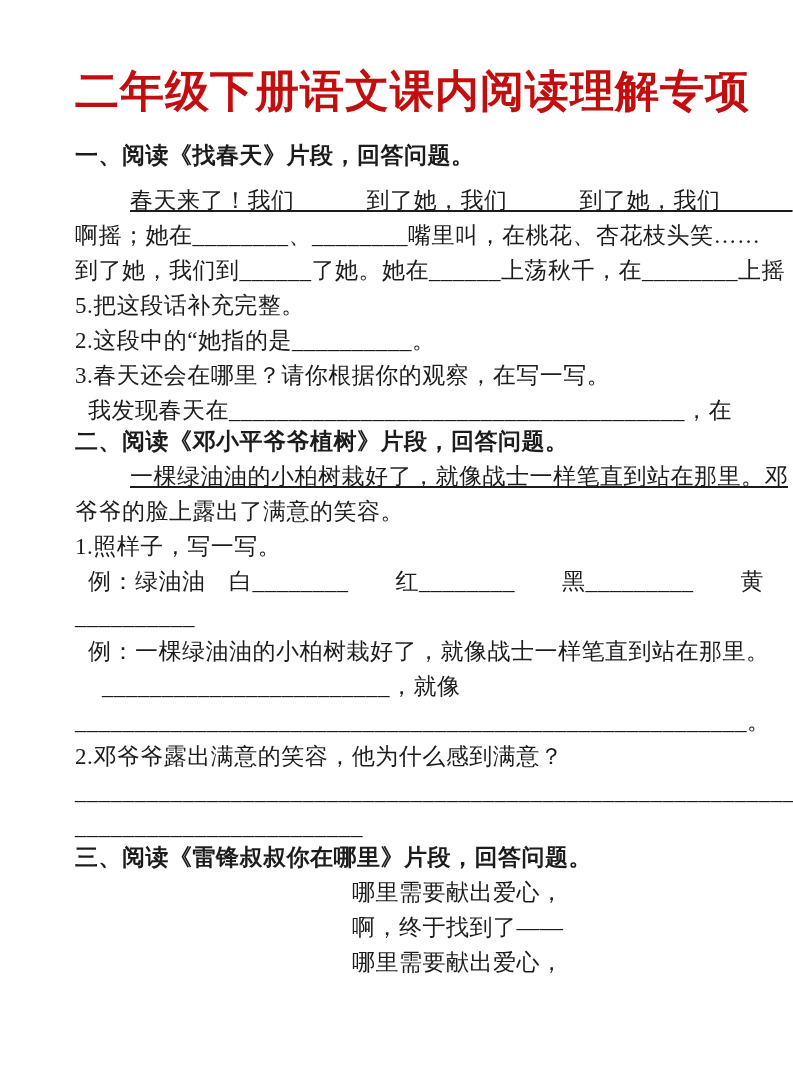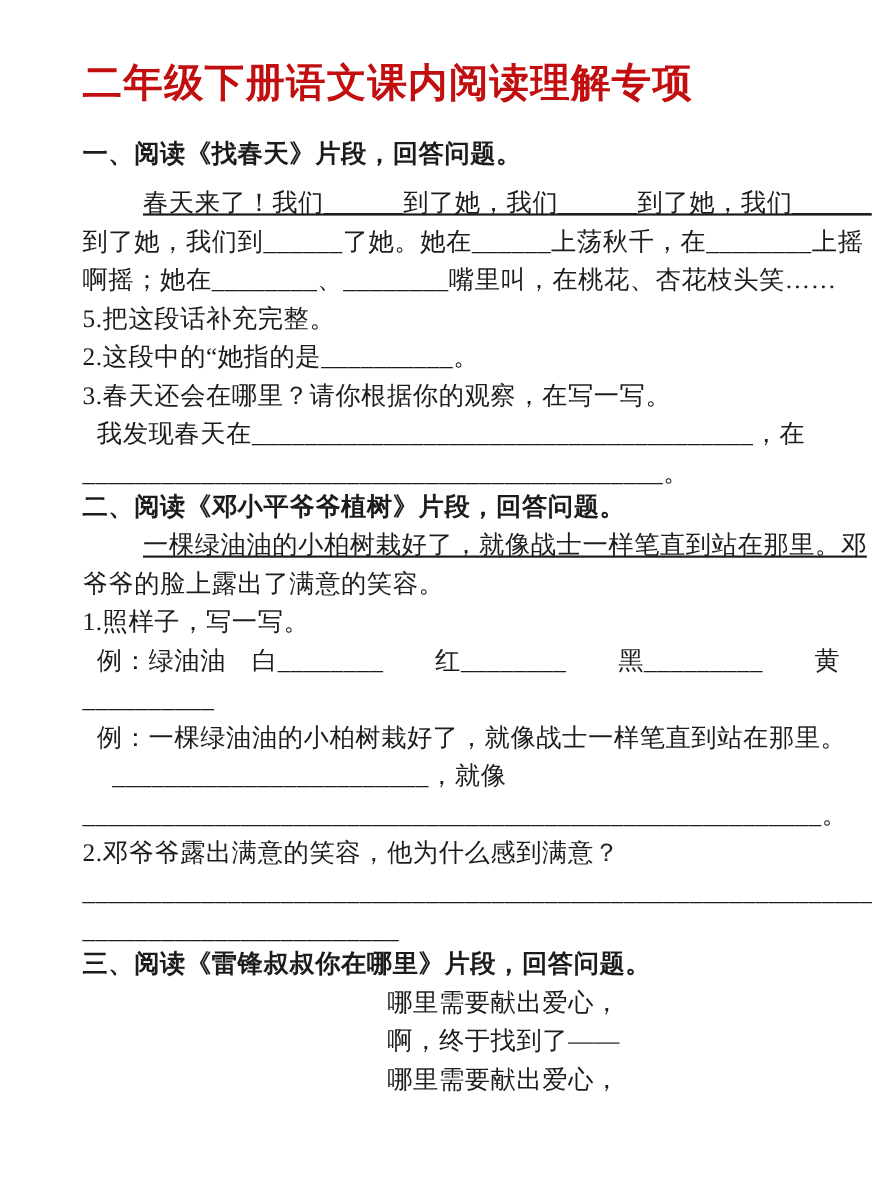--- a/index.html
+++ b/index.html
@@ -15,26 +15,26 @@
     color: #1c1c1c;
   }
   .page {
     box-sizing: border-box;
     width: 793px;
     height: 1076px;
     padding: 52px 70px 0 75px;
     background: #ffffff;
   }
   .title {
-    margin: 0 0 24px 0;
+    margin: 16px 0 24px 0;
     font-family: "Liberation Sans", sans-serif;
     font-weight: bold;
-    font-size: 36px;
+    font-size: 44px;
     line-height: 46px;
-    text-align: left;
+    text-align: right;
     letter-spacing: 1px;
     white-space: nowrap;
   }
   .lines { }
   .line {
     font-size: 23px;
     line-height: 35px;
     white-space: nowrap;
     letter-spacing: 0.5px;
   }
@@ -57,27 +57,26 @@
   .line.poem { padding-left: 277px; }
 </style>
 </head>
 <body style="color: rgb(28, 28, 28); background: rgb(255, 255, 255);">
 
 <div class="page">
   <h1 class="title" style="color: rgb(194, 14, 14);">二年级下册语文课内阅读理解专项</h1>
   <div class="lines">
       <div class="line heading">一、阅读《找春天》片段，回答问题。</div>
       <div class="line ind2">春天来了！我们______到了她，我们______到了她，我们______</div>
+      <div class="line">啊摇；她在________、________嘴里叫，在桃花、杏花枝头笑……</div>
       <div class="line">到了她，我们到______了她。她在______上荡秋千，在________上摇</div>
-      <div class="line">啊摇；她在________、________嘴里叫，在桃花、杏花枝头笑……</div>
       <div class="line">5.把这段话补充完整。</div>
       <div class="line">2.这段中的“她指的是__________。</div>
       <div class="line">3.春天还会在哪里？请你根据你的观察，在写一写。</div>
       <div class="line ind1">我发现春天在______________________________________，在</div>
-      <div class="line">____________________________________________。</div>
       <div class="line heading">二、阅读《邓小平爷爷植树》片段，回答问题。</div>
       <div class="line ind2">一棵绿油油的小柏树栽好了，就像战士一样笔直到站在那里。邓</div>
       <div class="line">爷爷的脸上露出了满意的笑容。</div>
       <div class="line">1.照样子，写一写。</div>
       <div class="line ind1">例：绿油油　白________　　红________　　黑_________　　黄</div>
       <div class="line">__________</div>
       <div class="line ind1">例：一棵绿油油的小柏树栽好了，就像战士一样笔直到站在那里。</div>
       <div class="line mid">________________________，就像</div>
       <div class="line">________________________________________________________。</div>
       <div class="line">2.邓爷爷露出满意的笑容，他为什么感到满意？</div>

